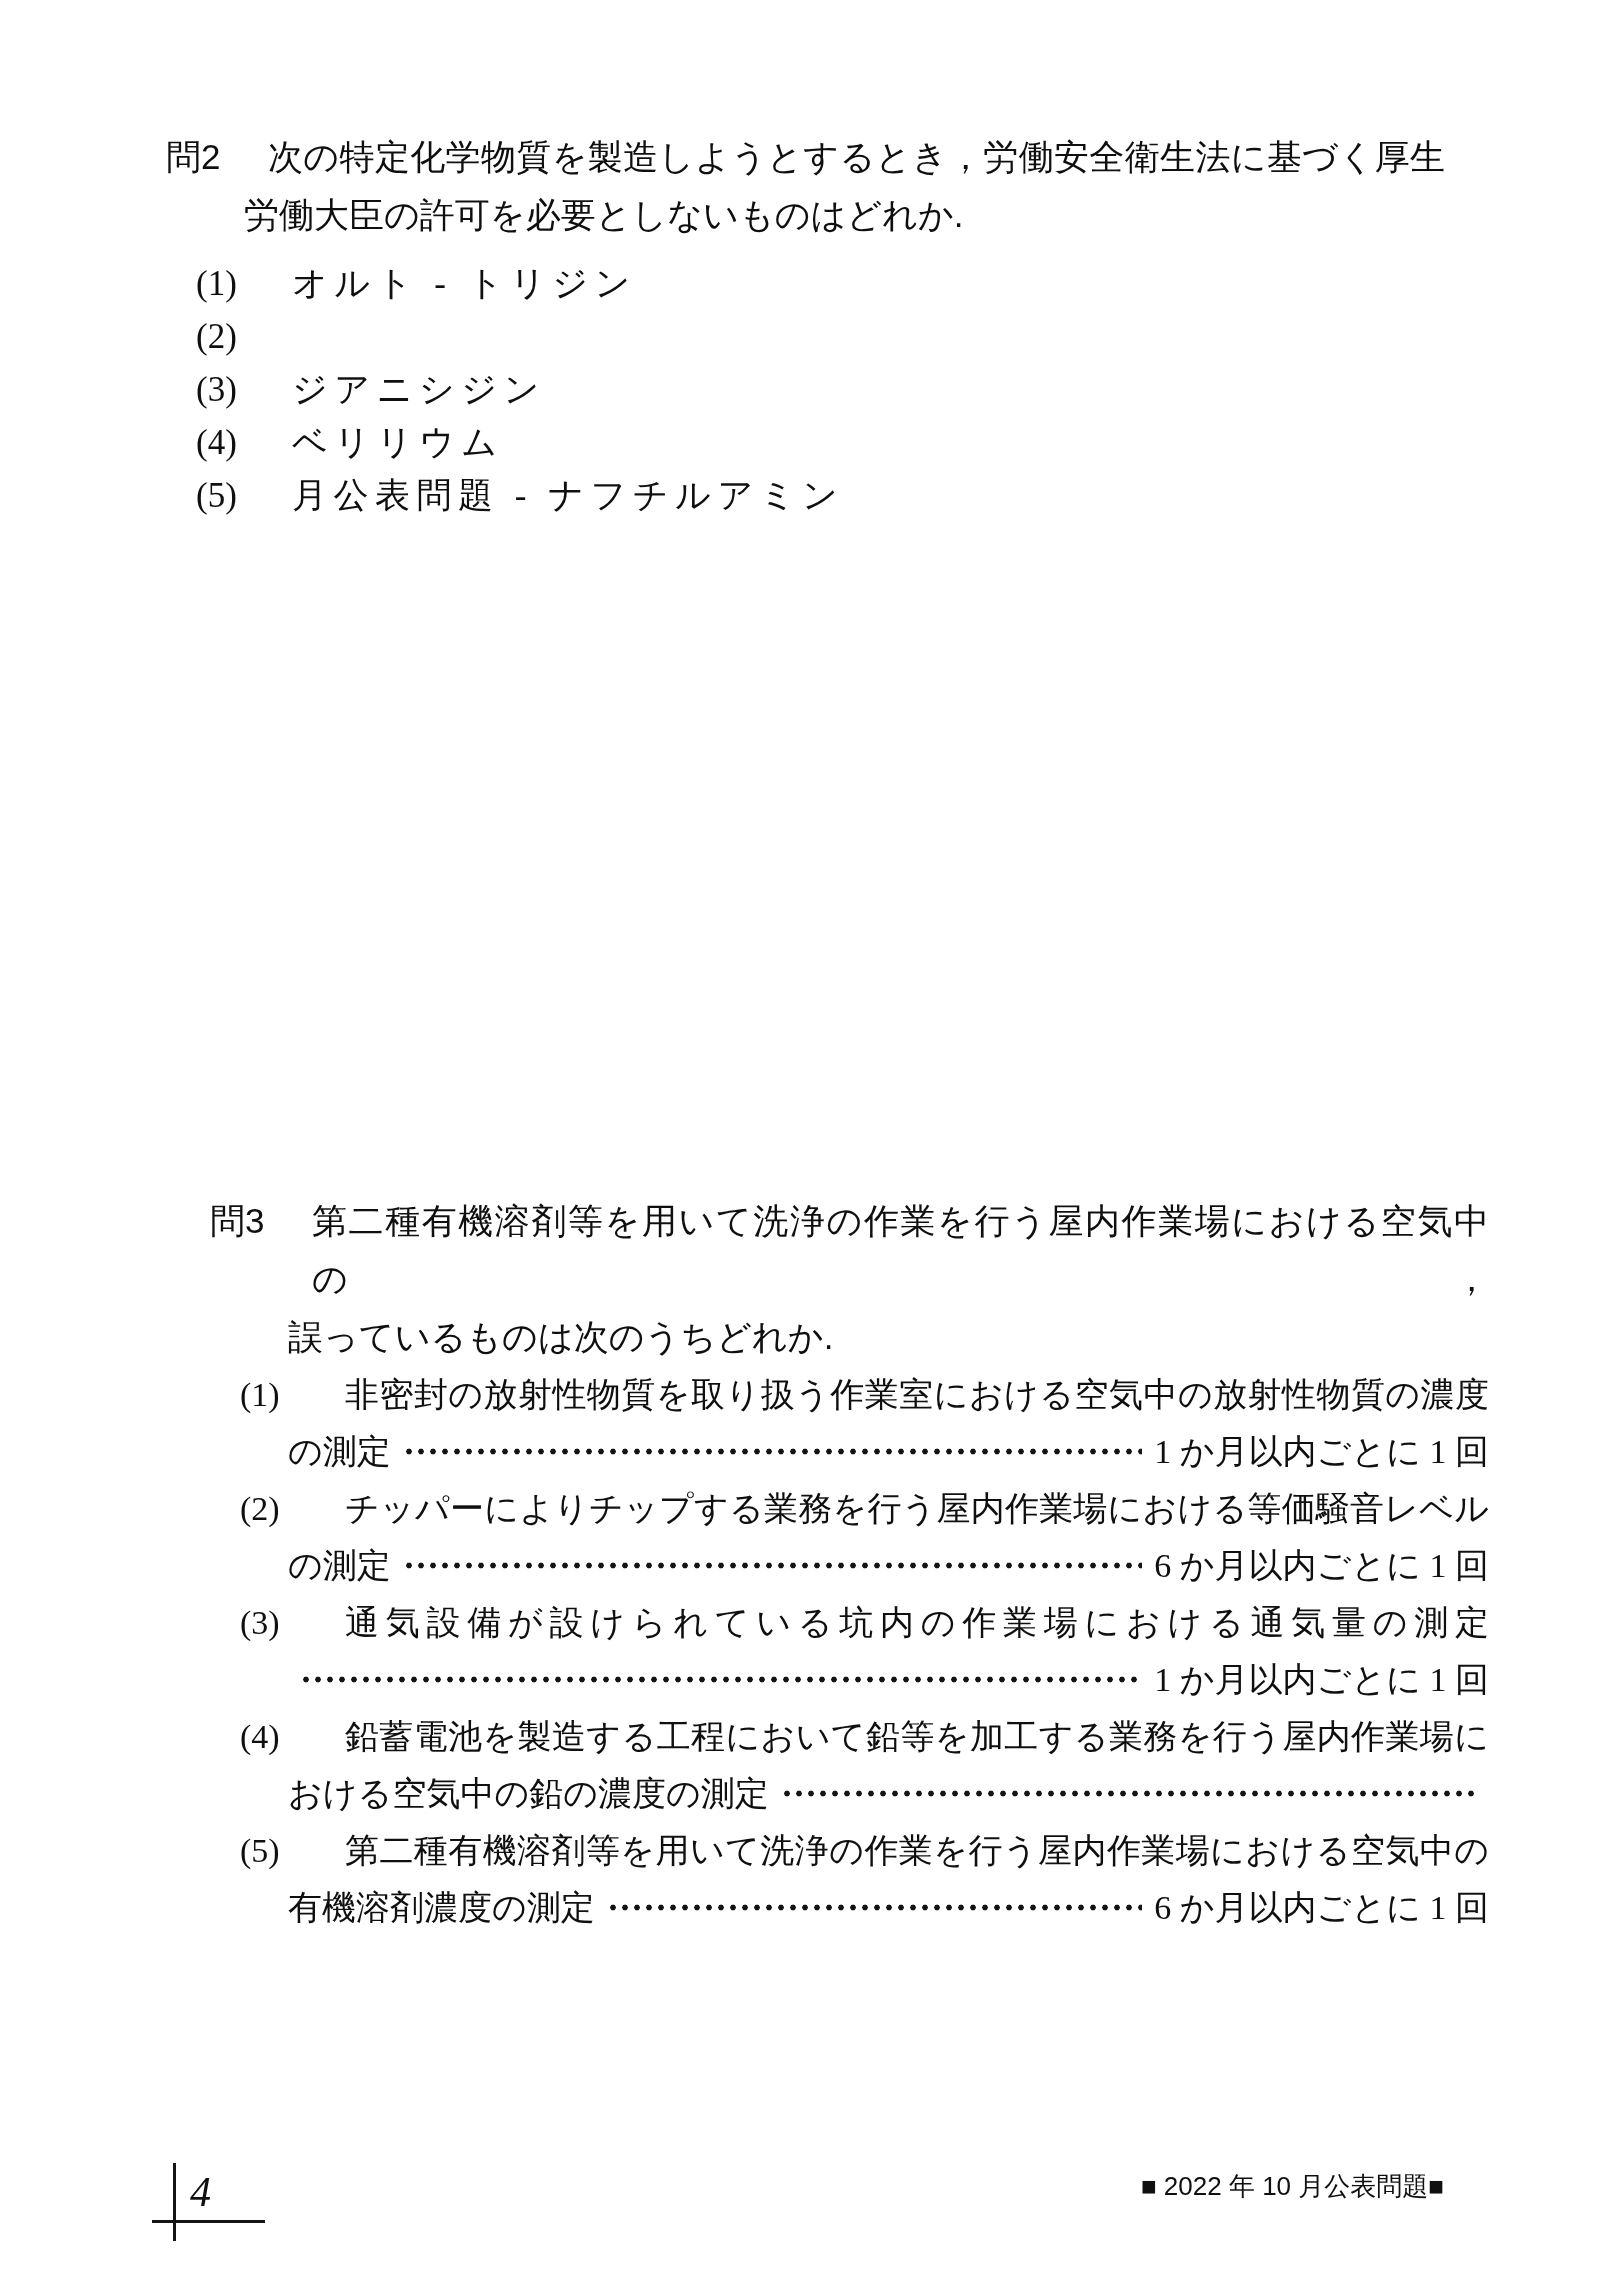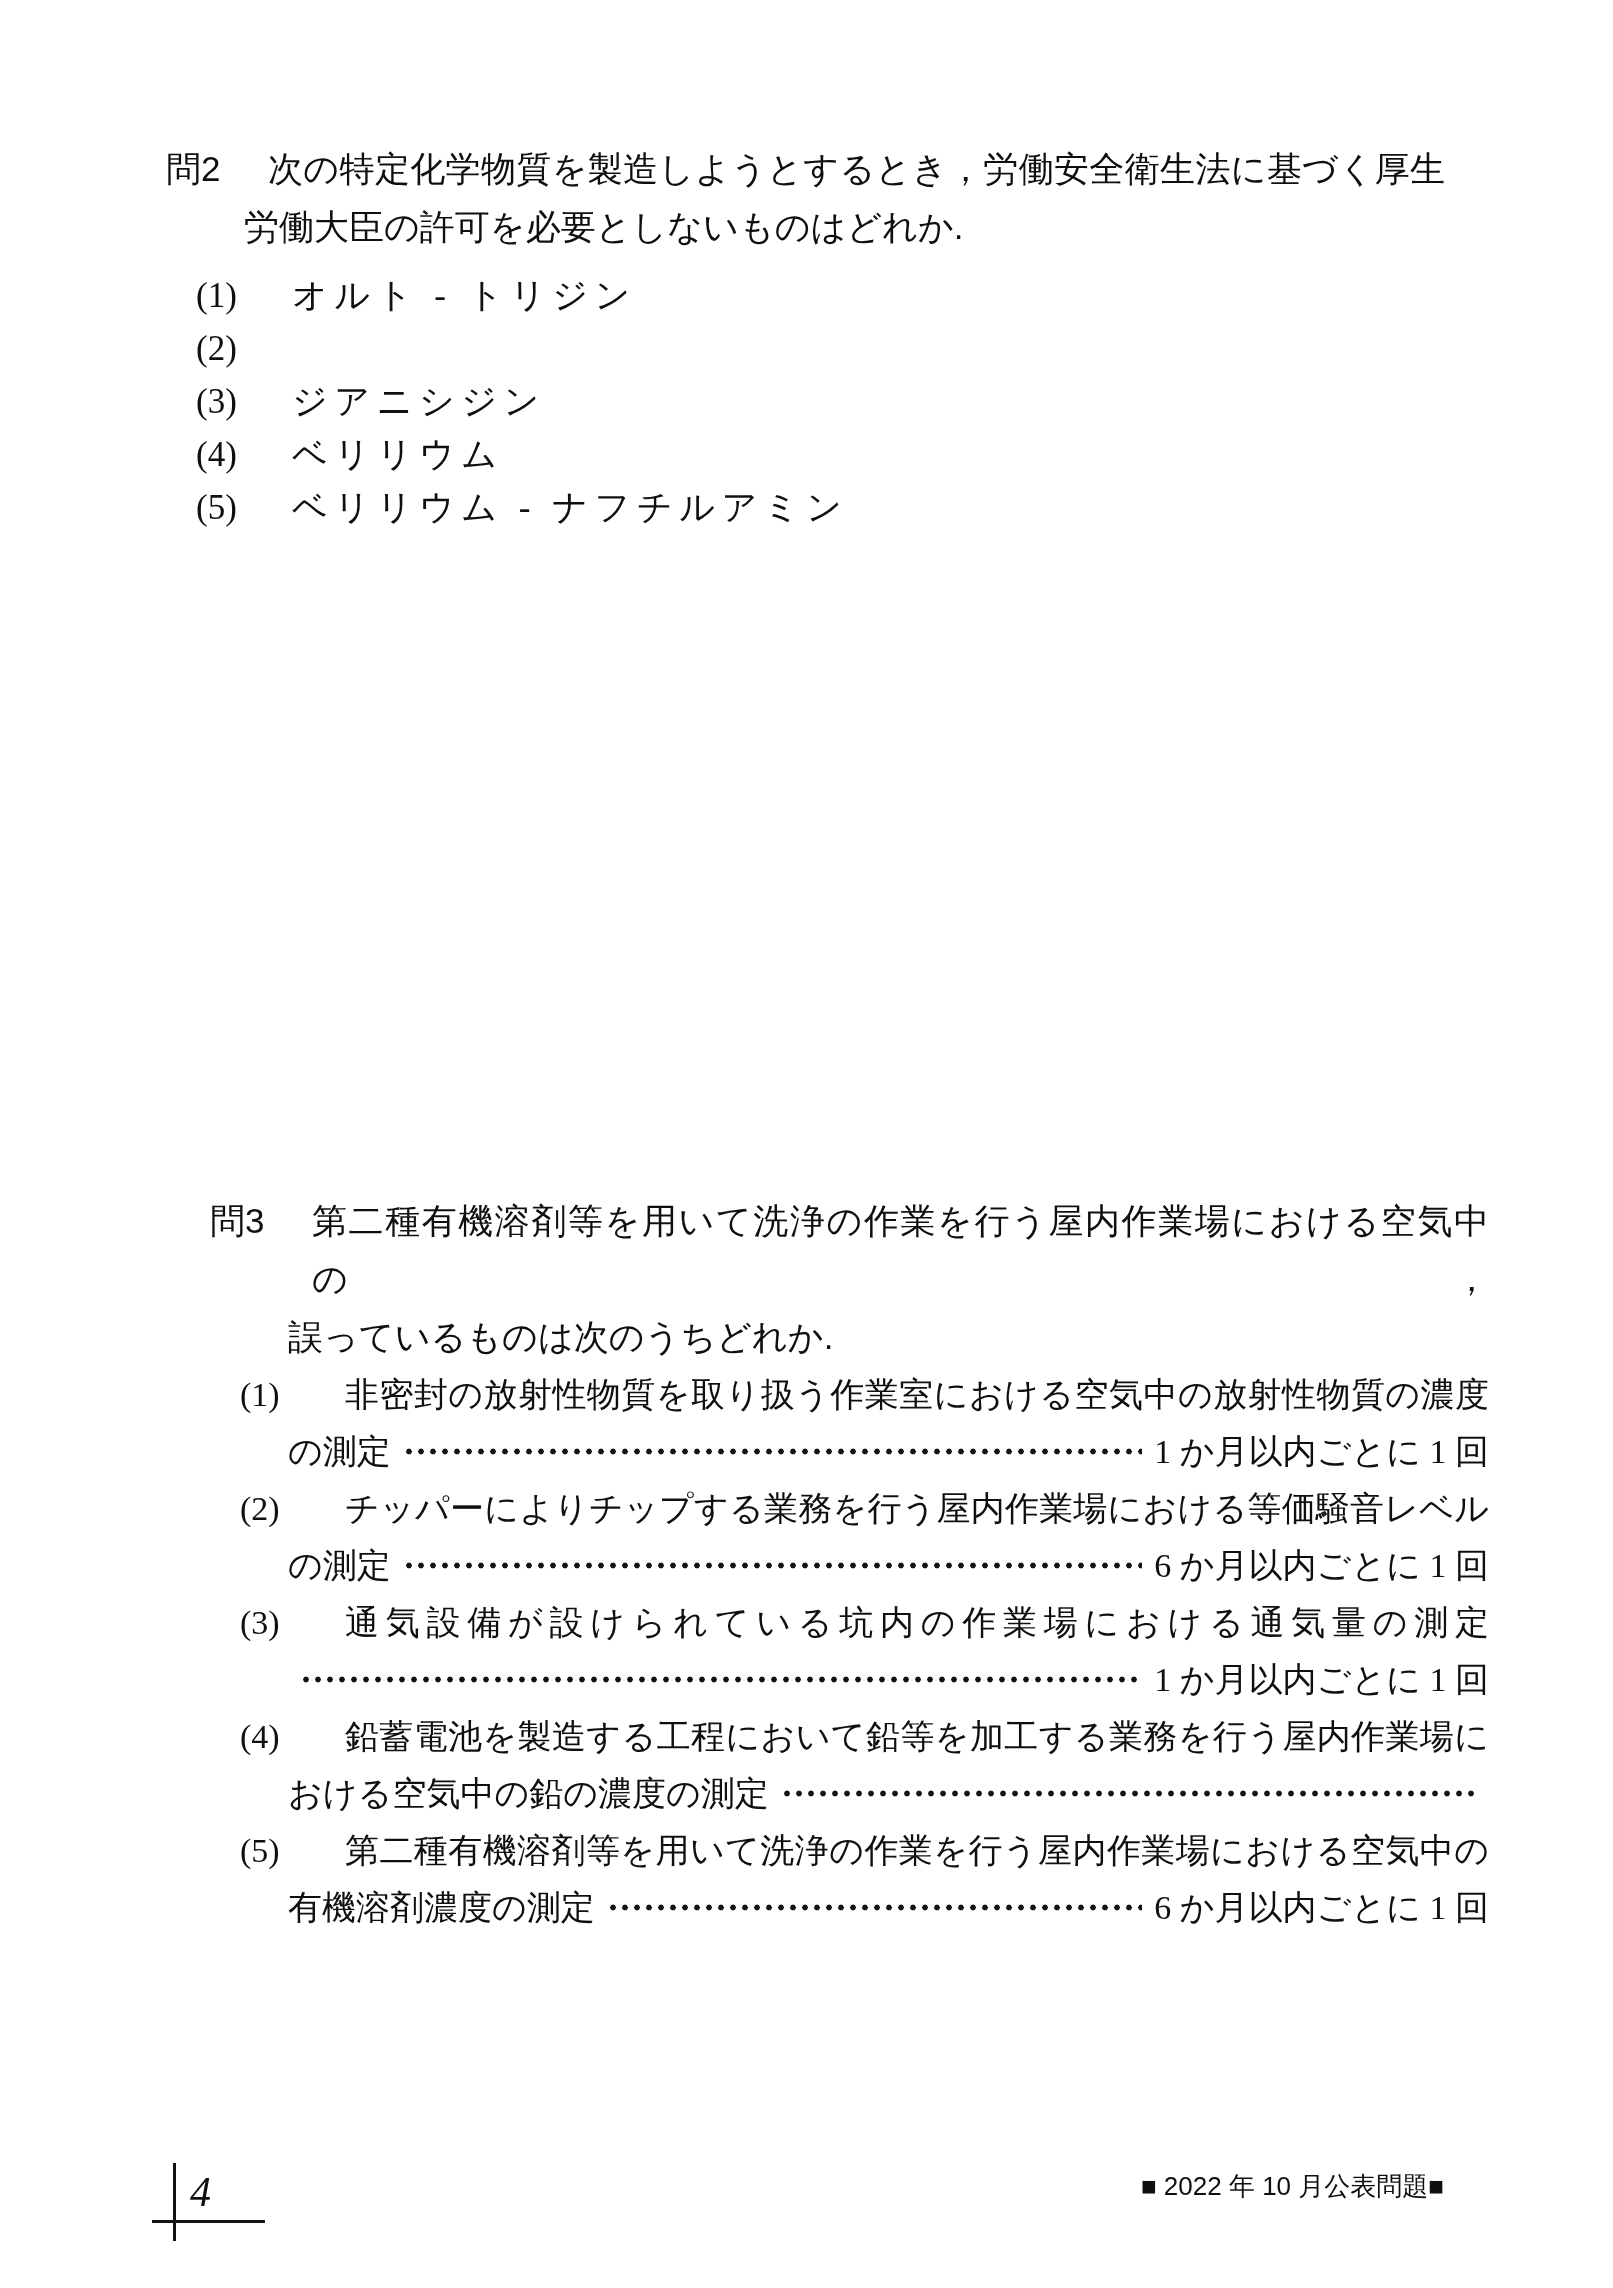--- a/index.html
+++ b/index.html
@@ -8,21 +8,21 @@
     width: 1613px;
     height: 2289px;
     background: #ffffff;
     color: #0f0f0f;
     overflow: hidden;
   }
   .gothic { font-family: "Liberation Sans", sans-serif; }
 
   
   .qblock { position: absolute; left: 166px; width: 1279px; }
-  #q2 { top: 140px; }
+  #q2 { top: 128px; }
   #q3 { top: 1192px; margin-left: 44px; }
 
   .stem-row { display: flex; font-size: 35px; line-height: 58px; font-weight: 500; }
   .qlabel { flex: 0 0 102px; white-space: nowrap; }
   .qstem  { flex: 1 1 auto; text-align: justify; text-align-last: justify; }
   .stem2  { margin-left: 78px; font-size: 35px; line-height: 58px; font-weight: 500; white-space: nowrap; }
 
   
   #q2 .opts { margin-left: 30px; margin-top: 13px; }
   .opt-row { display: flex; font-family: "Liberation Serif", serif; font-size: 35px; line-height: 53px; }
@@ -87,21 +87,21 @@
       <div class="opt-row">
         <span class="opt-num">(3)</span>
         <span class="opt-text">ジアニシジン</span>
       </div>
       <div class="opt-row">
         <span class="opt-num">(4)</span>
         <span class="opt-text">ベリリウム</span>
       </div>
       <div class="opt-row">
         <span class="opt-num">(5)</span>
-        <span class="opt-text">ベリリウム - ナフチルアミン</span>
+        <span class="opt-text">月公表問題 - ナフチルアミン</span>
       </div>
     </div>
   </section>
 
   <section class="qblock" id="q3">
     <div class="stem-row gothic">
       <span class="qlabel">問3</span>
       <span class="qstem">第二種有機溶剤等を用いて洗浄の作業を行う屋内作業場における空気中の，</span>
     </div>
     <div class="stem2 gothic">誤っているものは次のうちどれか.</div>

